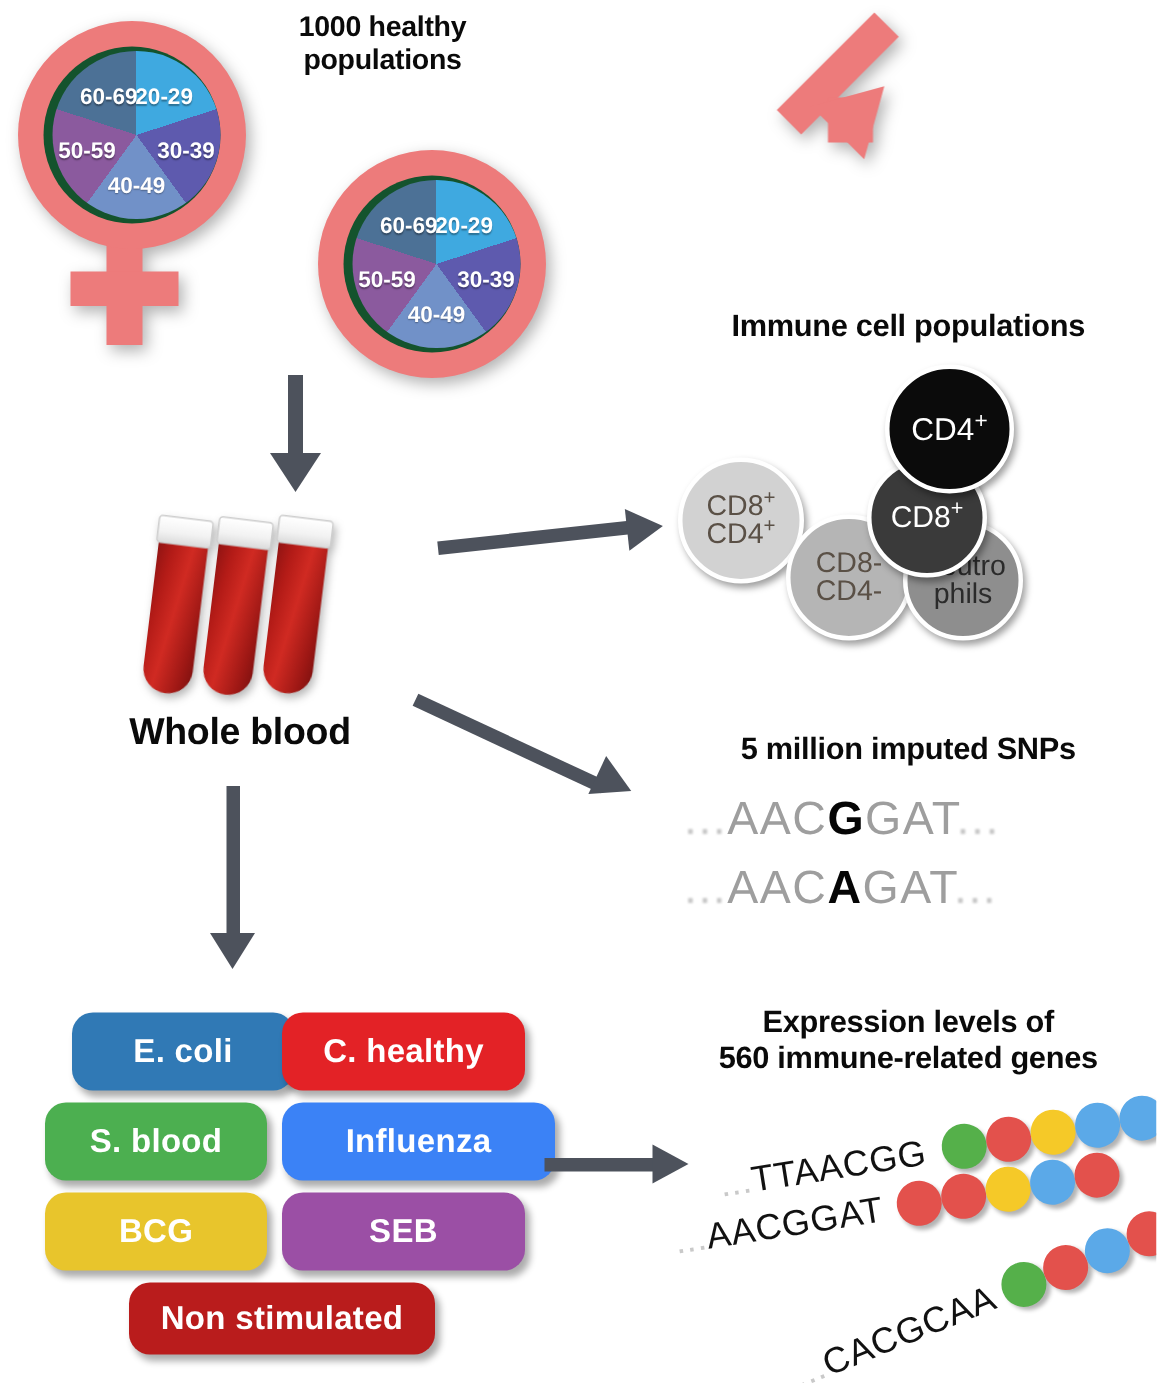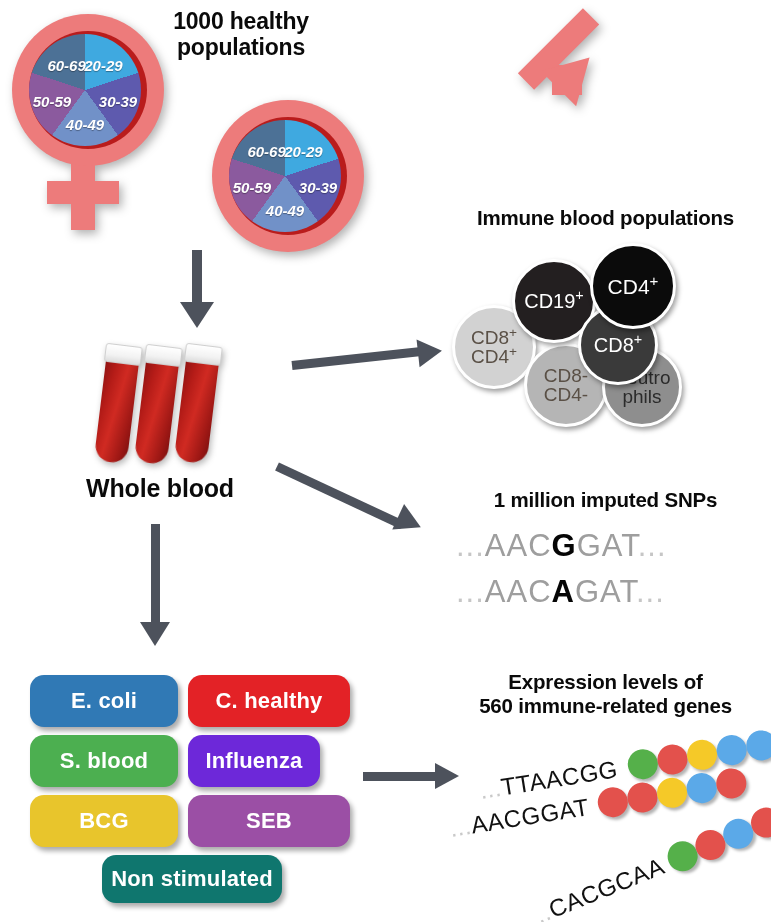--- a/index.html
+++ b/index.html
@@ -17,37 +17,37 @@
   .abs{position:absolute;}
 
   
   .heading{
     font-weight:bold;
     color:#0a0a0a;
     text-align:center;
     line-height:1.15;
     letter-spacing:-0.2px;
   }
-  #title-cohort{left:136px;top:8px;width:210px;font-size:23px;}
+  #title-cohort{left:150px;top:8px;width:210px;font-size:19px;}
   #title-immune{left:440px;top:206px;width:331px;font-size:20.5px;}
   #title-snp{left:440px;top:488px;width:331px;font-size:20.5px;}
   #title-expr{left:438px;top:670px;width:335px;font-size:20.5px;}
   #label-wholeblood{left:60px;top:474px;width:200px;font-size:25px;}
 
   
   .gender-wrap{filter:drop-shadow(3px 4px 5px rgba(0,0,0,0.30));}
   .ring{
     border-radius:50%;
     background:#ED7B7B;
     display:flex;align-items:center;justify-content:center;
   }
   .pie-outline{
     border-radius:50%;
-    background:#b91c1c;
-    display:flex;align-items:center;justify-content:flex-start;font-style:italic;
+    background:#14532d;
+    display:flex;align-items:center;justify-content:flex-end;
   }
   .pie{border-radius:50%;position:relative;overflow:hidden;}
   .pie-label{
     position:absolute;
     color:#ffffff;
     font-weight:bold;
     white-space:nowrap;
     transform:translate(-50%,-50%);
     text-shadow:0 1px 1px rgba(0,0,0,.35);
   }
@@ -213,70 +213,67 @@
          border-top:14px solid transparent;border-bottom:14px solid transparent;border-left:25px solid #4d525c;
          transform:rotate(25deg);"></div>
   </div>
 
   <div class="abs">
     <div class="arrow-line" style="left:151px;top:524px;width:9px;height:104px;"></div>
     <div class="arrow-head" style="left:140px;top:622px;
          border-left:15px solid transparent;border-right:15px solid transparent;border-top:24px solid #4d525c;"></div>
   </div>
 
-  <div class="abs heading" id="title-immune">Immune blood populations</div>
+  <div class="abs heading" id="title-immune">Immune cell populations</div>
 
   <div class="abs" id="immune-cells" style="left:452px;top:243px;width:319px;height:165px;">
-      <div class="cell" style="left: 60px; top: 16px; width: 84px; height: 84px; background: rgb(35, 31, 32); color: rgb(255, 255, 255); font-size: 20px; z-index: 4;">
-        <div>CD19<sup>+</sup></div>
-      </div>
       <div class="cell" style="left: 138px; top: 0px; width: 86px; height: 86px; background: rgb(11, 11, 11); color: rgb(255, 255, 255); font-size: 21px; z-index: 6;">
         <div>CD4<sup>+</sup></div>
       </div>
       <div class="cell" style="left: 0px; top: 62px; width: 84px; height: 84px; background: rgb(210, 210, 210); color: rgb(90, 80, 70); font-size: 19px; z-index: 2;">
         <div>CD8<sup>+</sup><br>CD4<sup>+</sup></div>
       </div>
       <div class="cell" style="left: 126px; top: 62px; width: 80px; height: 80px; background: rgb(58, 58, 58); color: rgb(255, 255, 255); font-size: 20px; z-index: 5;">
         <div>CD8<sup>+</sup></div>
       </div>
       <div class="cell" style="left: 72px; top: 100px; width: 84px; height: 84px; background: rgb(181, 181, 181); color: rgb(90, 80, 70); font-size: 19px; z-index: 3;">
         <div>CD8-<br>CD4-</div>
       </div>
       <div class="cell" style="left: 150px; top: 104px; width: 80px; height: 80px; background: rgb(142, 142, 142); color: rgb(43, 43, 43); font-size: 19px; z-index: 4;">
         <div>Neutro<br>phils</div>
       </div>
     </div>
 
-  <div class="abs heading" id="title-snp">1 million imputed SNPs</div>
+  <div class="abs heading" id="title-snp">5 million imputed SNPs</div>
 
   <div class="abs" id="snp-block" style="left:456px;top:528px;width:280px;height:90px;">
       <div class="snp-row" style="left: 0px; top: 0px;"><span class="dim">...</span><span class="mid">AAC</span><span class="hit">G</span><span class="mid">GAT</span><span class="dim">...</span></div>
       <div class="snp-row" style="left: 0px; top: 46px;"><span class="dim">...</span><span class="mid">AAC</span><span class="hit">A</span><span class="mid">GAT</span><span class="dim">...</span></div>
     </div>
 
   <div class="abs" id="stim-block" style="left:30px;top:675px;width:320px;height:225px;">
-      <div class="stim" style="left: 0px; top: 0px; width: 148px; height: 52px; background: rgb(48, 121, 181);">
+      <div class="stim" style="left: 18px; top: 0px; width: 148px; height: 52px; background: rgb(48, 121, 181);">
         <span>E. coli</span>
       </div>
       <div class="stim" style="left: 158px; top: 0px; width: 162px; height: 52px; background: rgb(227, 34, 38);">
         <span>C. healthy</span>
       </div>
       <div class="stim" style="left: 0px; top: 60px; width: 148px; height: 52px; background: rgb(76, 175, 80);">
         <span>S. blood</span>
       </div>
-      <div class="stim" style="left: 158px; top: 60px; width: 132px; height: 52px; background: #6d28d9;">
+      <div class="stim" style="left: 158px; top: 60px; width: 182px; height: 52px; background: #3b82f6;">
         <span>Influenza</span>
       </div>
       <div class="stim" style="left: 0px; top: 120px; width: 148px; height: 52px; background: rgb(232, 197, 44);">
         <span>BCG</span>
       </div>
       <div class="stim" style="left: 158px; top: 120px; width: 162px; height: 52px; background: rgb(155, 79, 165);">
         <span>SEB</span>
       </div>
-      <div class="stim" style="left: 72px; top: 180px; width: 180px; height: 48px; background: #0f766e;">
+      <div class="stim" style="left: 56px; top: 180px; width: 204px; height: 48px; background: #b91c1c;">
         <span>Non stimulated</span>
       </div>
     </div>
 
   <div class="abs" style="left:363px;top:760px;width:110px;height:34px;">
     <div class="arrow-line" style="left:0px;top:12px;width:74px;height:9px;"></div>
     <div class="arrow-head" style="left:72px;top:3px;
          border-top:13px solid transparent;border-bottom:13px solid transparent;border-left:24px solid #4d525c;"></div>
   </div>
 

